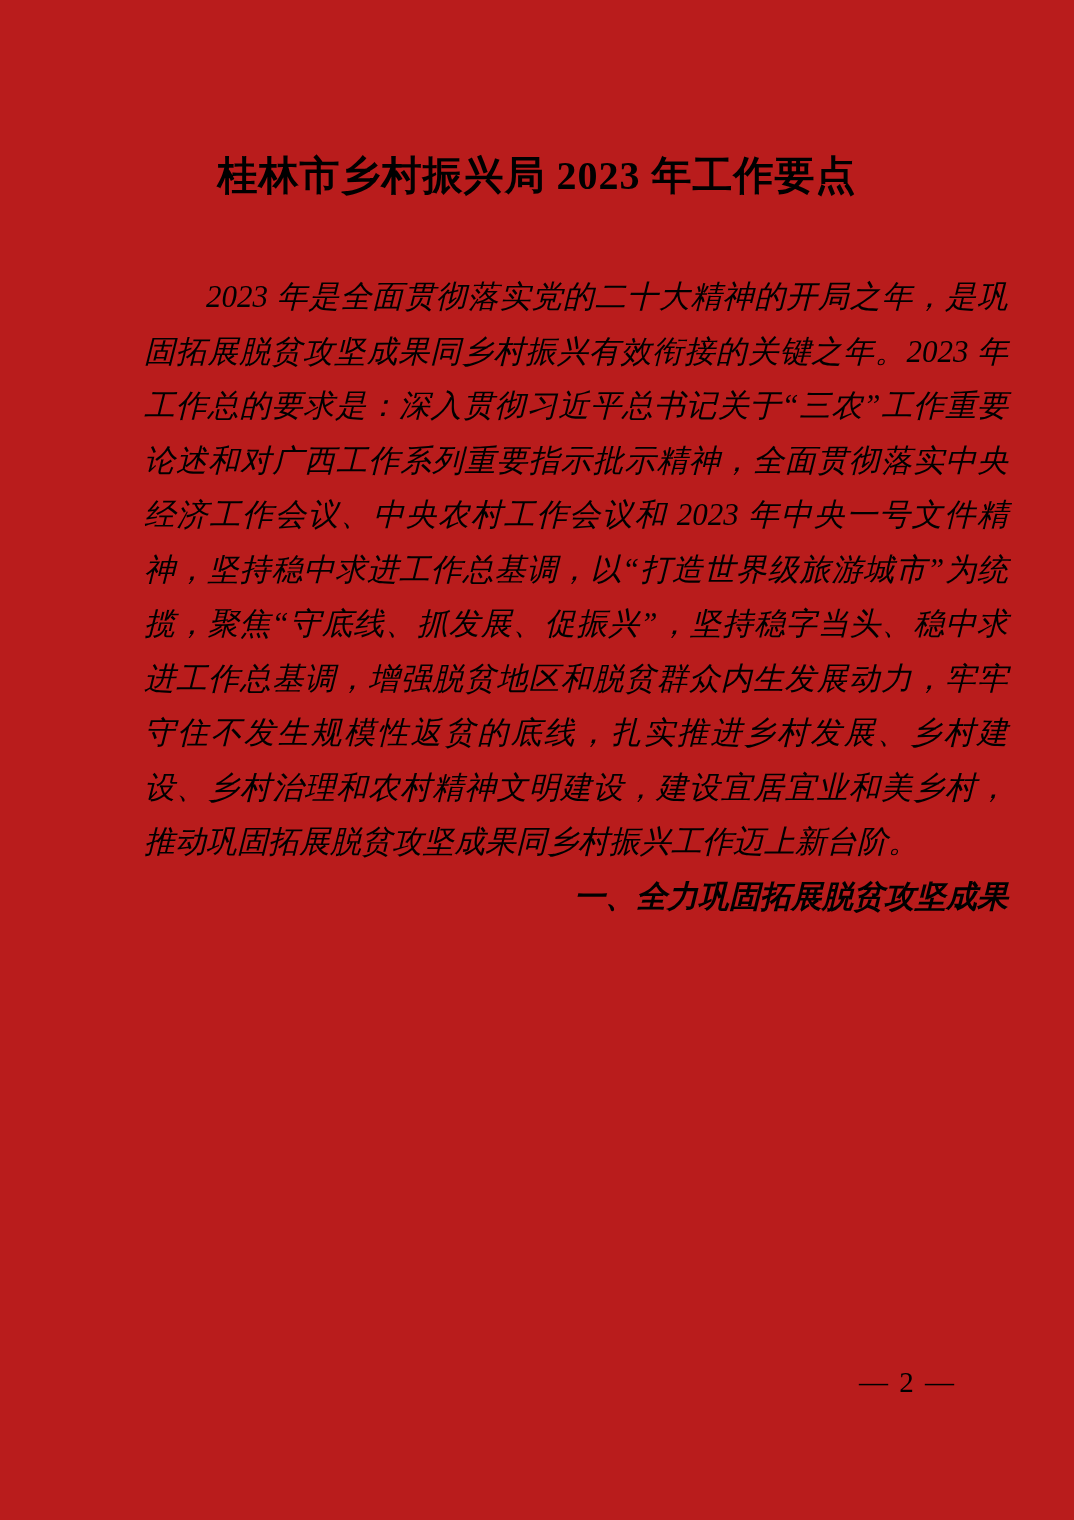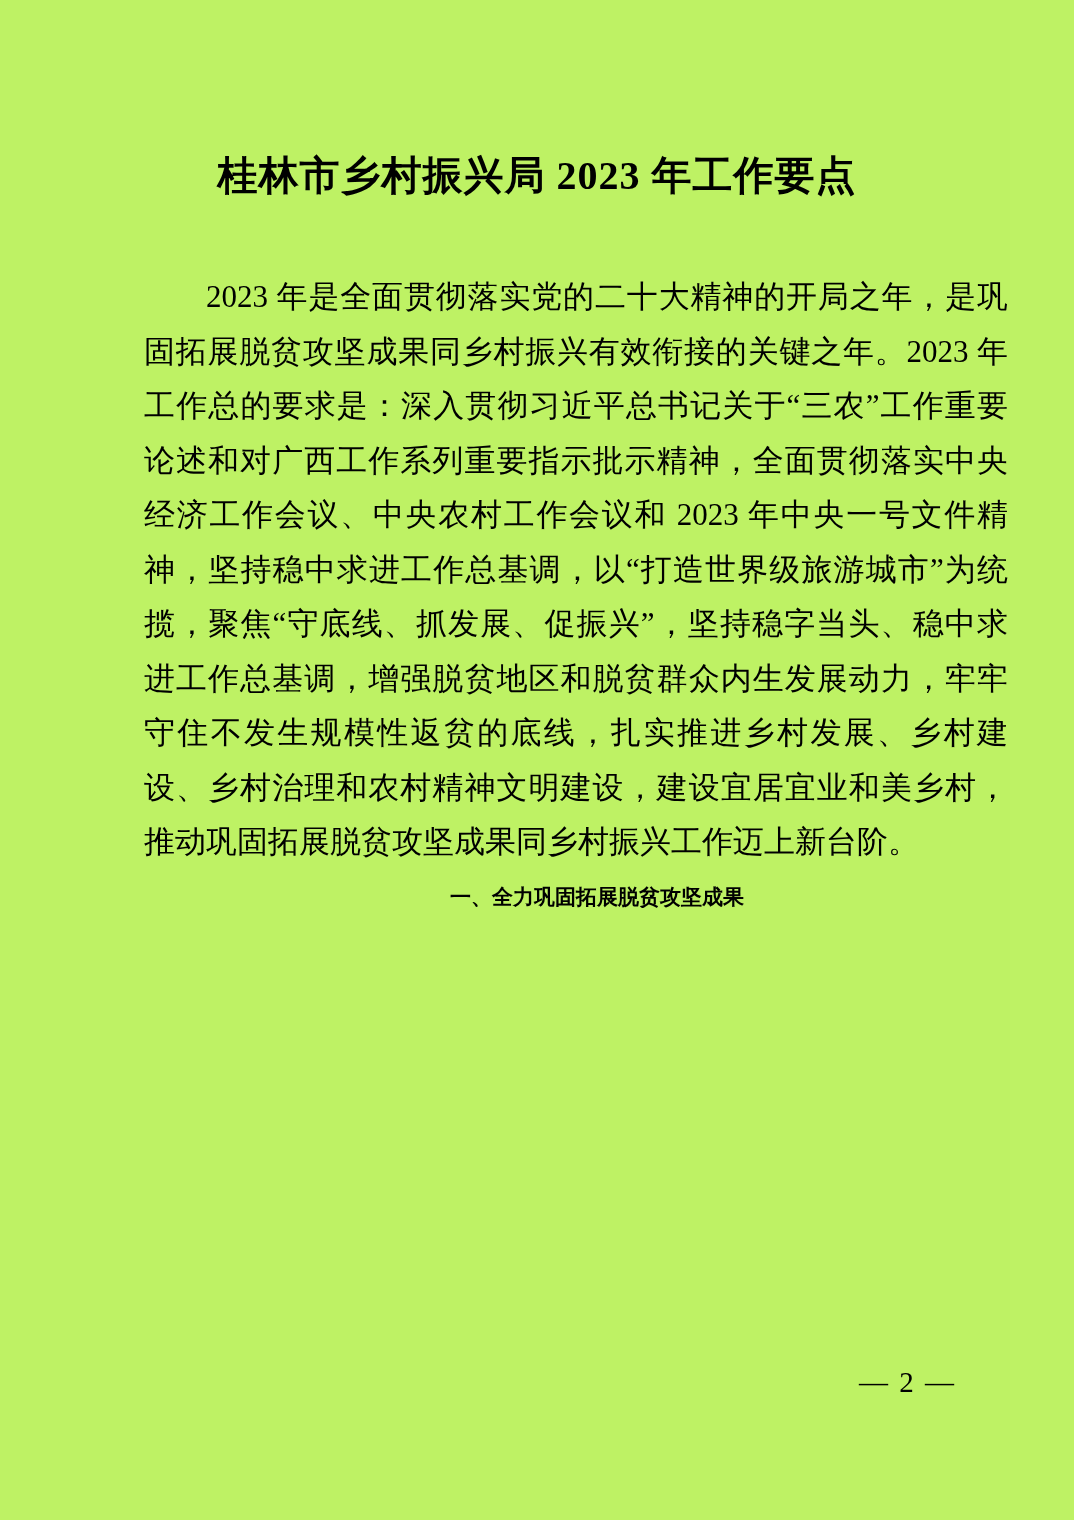--- a/index.html
+++ b/index.html
@@ -10,53 +10,54 @@
   body {
     width: 1074px;
     height: 1520px;
     font-family: "Liberation Serif", "DejaVu Serif", serif;
     color: #000000;
   }
   .page {
     position: relative;
     width: 1074px;
     height: 1520px;
-    background: #bef264;
+    background: #b91c1c;
     overflow: hidden;
     box-sizing: border-box;
   }
   .doc-title {
     margin: 0;
     padding-top: 148px;
     text-align: center;
     font-size: 40px;
     font-weight: bold;
     line-height: 56px;
     letter-spacing: 1px;
     font-family: "Liberation Serif", "DejaVu Serif", serif;
   }
   .doc-body {
     margin: 66px 66px 0 144px;
     font-size: 31px;
     line-height: 54.5px;
     text-align: justify;
     text-justify: inter-character;
+    font-style: italic;
   }
   .para {
     margin: 0;
     text-indent: 2em;
   }
   .section-heading {
     margin: 0;
     text-indent: 2em;
-    font-size: 21px;
+    font-size: 31px;
     line-height: 54.5px;
     font-weight: bold;
     font-family: "Liberation Sans", "DejaVu Sans", sans-serif;
-    text-align: center;
+    text-align: right;
   }
   .lead-bold {
     font-weight: bold;
   }
   .page-footer {
     position: absolute;
     right: 118px;
     top: 1362px;
     font-size: 29px;
     line-height: 40px;

